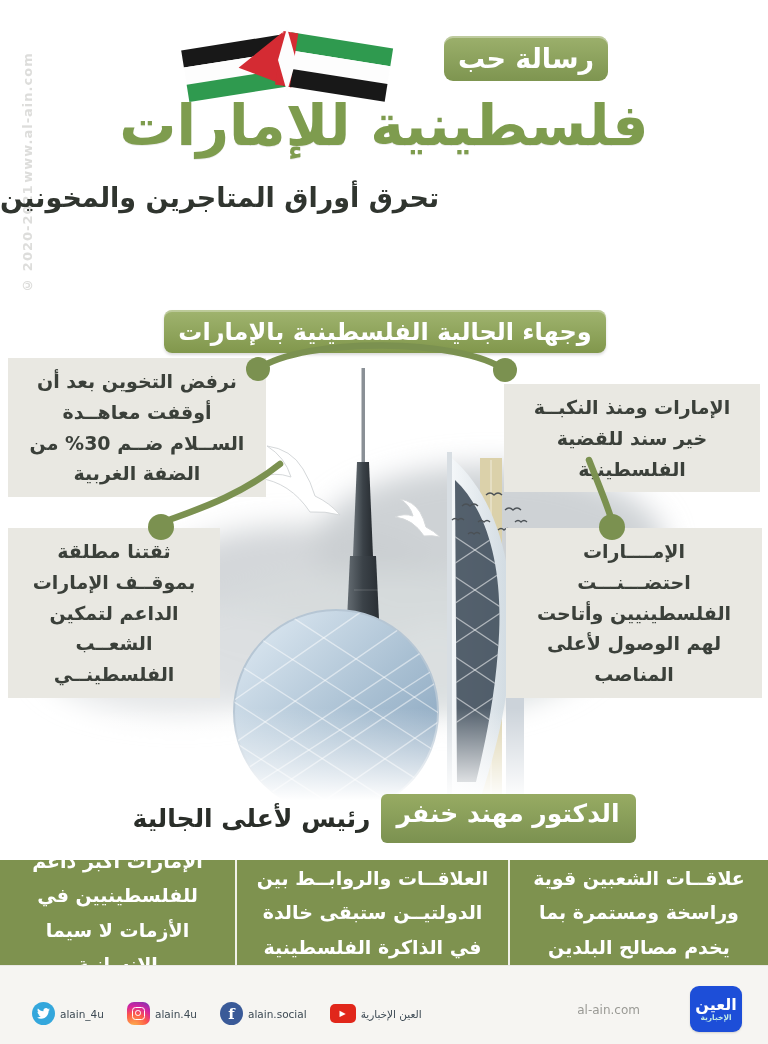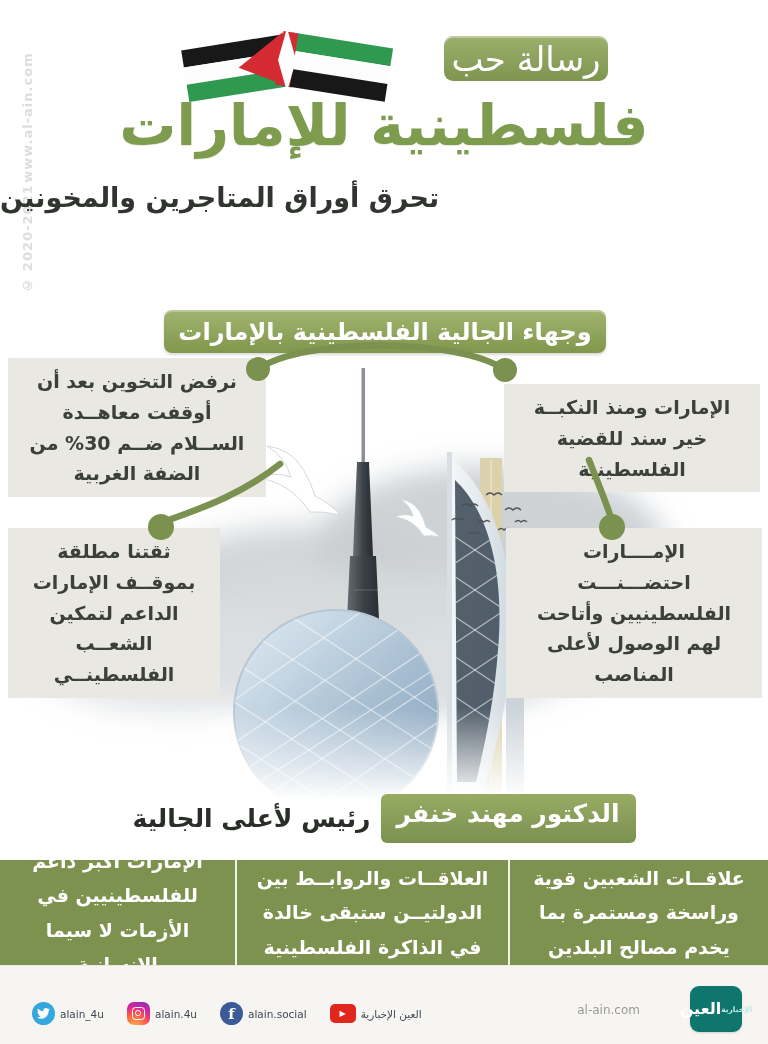--- a/index.html
+++ b/index.html
@@ -10,21 +10,21 @@
   .watermark{position:absolute;left:20px;top:52px;display:flex;gap:2px;
              writing-mode:vertical-rl;transform:rotate(180deg);
              color:#dddddb;font-size:13px;font-weight:bold;letter-spacing:1px;}
 
   
   .flags{position:absolute;left:180px;top:10px;width:214px;height:100px;}
   .love-badge{position:absolute;left:444px;top:36px;width:164px;height:45px;
               background:linear-gradient(180deg,#9cb06c 0%,#7e9550 100%);
               border-radius:9px;box-shadow:inset 0 2px 0 rgba(255,255,255,.35);
               display:flex;align-items:center;justify-content:center;
-              color:#fff;font-size:34px;font-weight:normal;direction:rtl;}
+              color:#fff;font-size:27px;font-weight:bold;direction:rtl;}
   .big-title{position:absolute;left:0;right:0;top:88px;text-align:center;direction:rtl;
              color:#7e9c4e;font-size:57px;font-weight:bold;line-height:1.3;
              text-shadow:0 1px 0 rgba(0,0,0,.08);}
   .subtitle{position:absolute;left:0;right:0;top:182px;text-align:left;direction:rtl;
             color:#30352f;font-size:27px;font-weight:bold;}
   .banner{position:absolute;left:164px;top:274px;width:442px;height:43px;
           background:linear-gradient(180deg,#a0b46f 0%,#81974c 100%);
           border-radius:8px;box-shadow:inset 0 2px 0 rgba(255,255,255,.3),0 2px 3px rgba(0,0,0,.15);
           display:flex;align-items:center;justify-content:center;
           color:#fff;font-size:24px;font-weight:bold;direction:rtl;margin-top:36px;}
@@ -69,22 +69,22 @@
   .ic{width:23px;height:23px;border-radius:50%;display:flex;align-items:center;justify-content:center;}
   .ic-tw{background:#34a7dc;}
   .ic-ig{background:radial-gradient(circle at 30% 110%,#fdba4b 0%,#fd5949 45%,#d6249f 70%,#6a37b8 100%);border-radius:7px;}
   .ig-cam{width:11px;height:11px;border:1.6px solid #fff;border-radius:3.5px;position:relative;}
   .ig-cam:after{content:"";position:absolute;left:2.4px;top:2.4px;width:3.6px;height:3.6px;
                 border:1.4px solid #fff;border-radius:50%;}
   .ic-fb{background:#3a5a98;color:#fff;font-size:15px;font-weight:bold;font-family:"DejaVu Serif",serif;}
   .ic-yt{width:26px;height:19px;border-radius:5px;background:#e1271b;color:#fff;font-size:8px;
          display:flex;align-items:center;justify-content:center;}
   .site-url{position:absolute;right:128px;bottom:28px;font-size:12px;color:#9a9a95;}
-  .alain-logo{position:absolute;right:26px;bottom:13px;width:52px;height:46px;background:#0f766e;
-              border-radius:9px;display:flex;flex-direction:row;align-items:center;
+  .alain-logo{position:absolute;right:26px;bottom:13px;width:52px;height:46px;background:#1d4ed8;
+              border-radius:9px;display:flex;flex-direction:column;align-items:center;
               justify-content:center;cursor:pointer;box-shadow:0 1px 2px rgba(0,0,0,.15);}
   .alain-logo .l1{color:#fff;font-size:16px;font-weight:bold;line-height:1.1;direction:rtl;}
   .alain-logo .l2{color:#bfe9e5;font-size:7.5px;font-weight:bold;direction:rtl;}
 </style>
 </head>
 <body>
 
 <div id="page">
 
   <div class="watermark">

